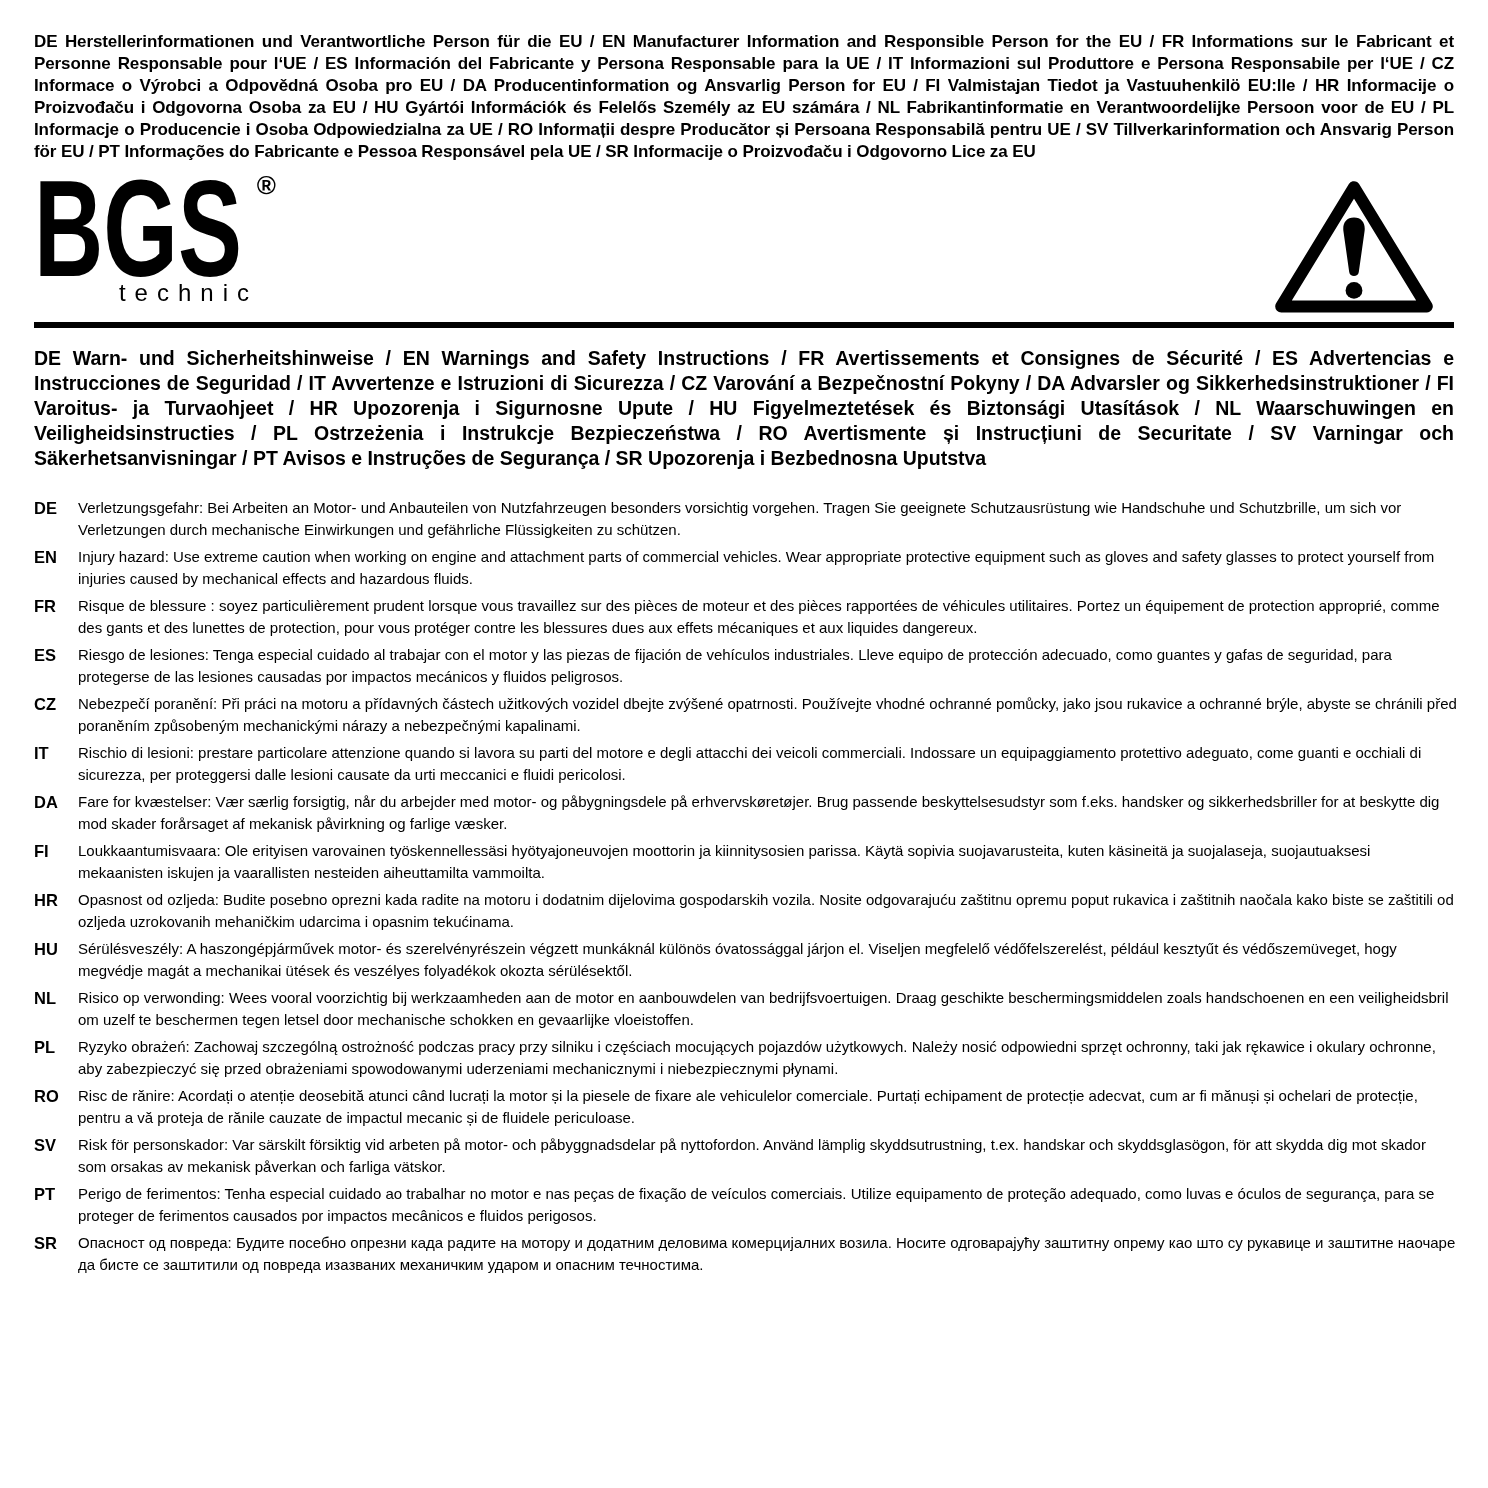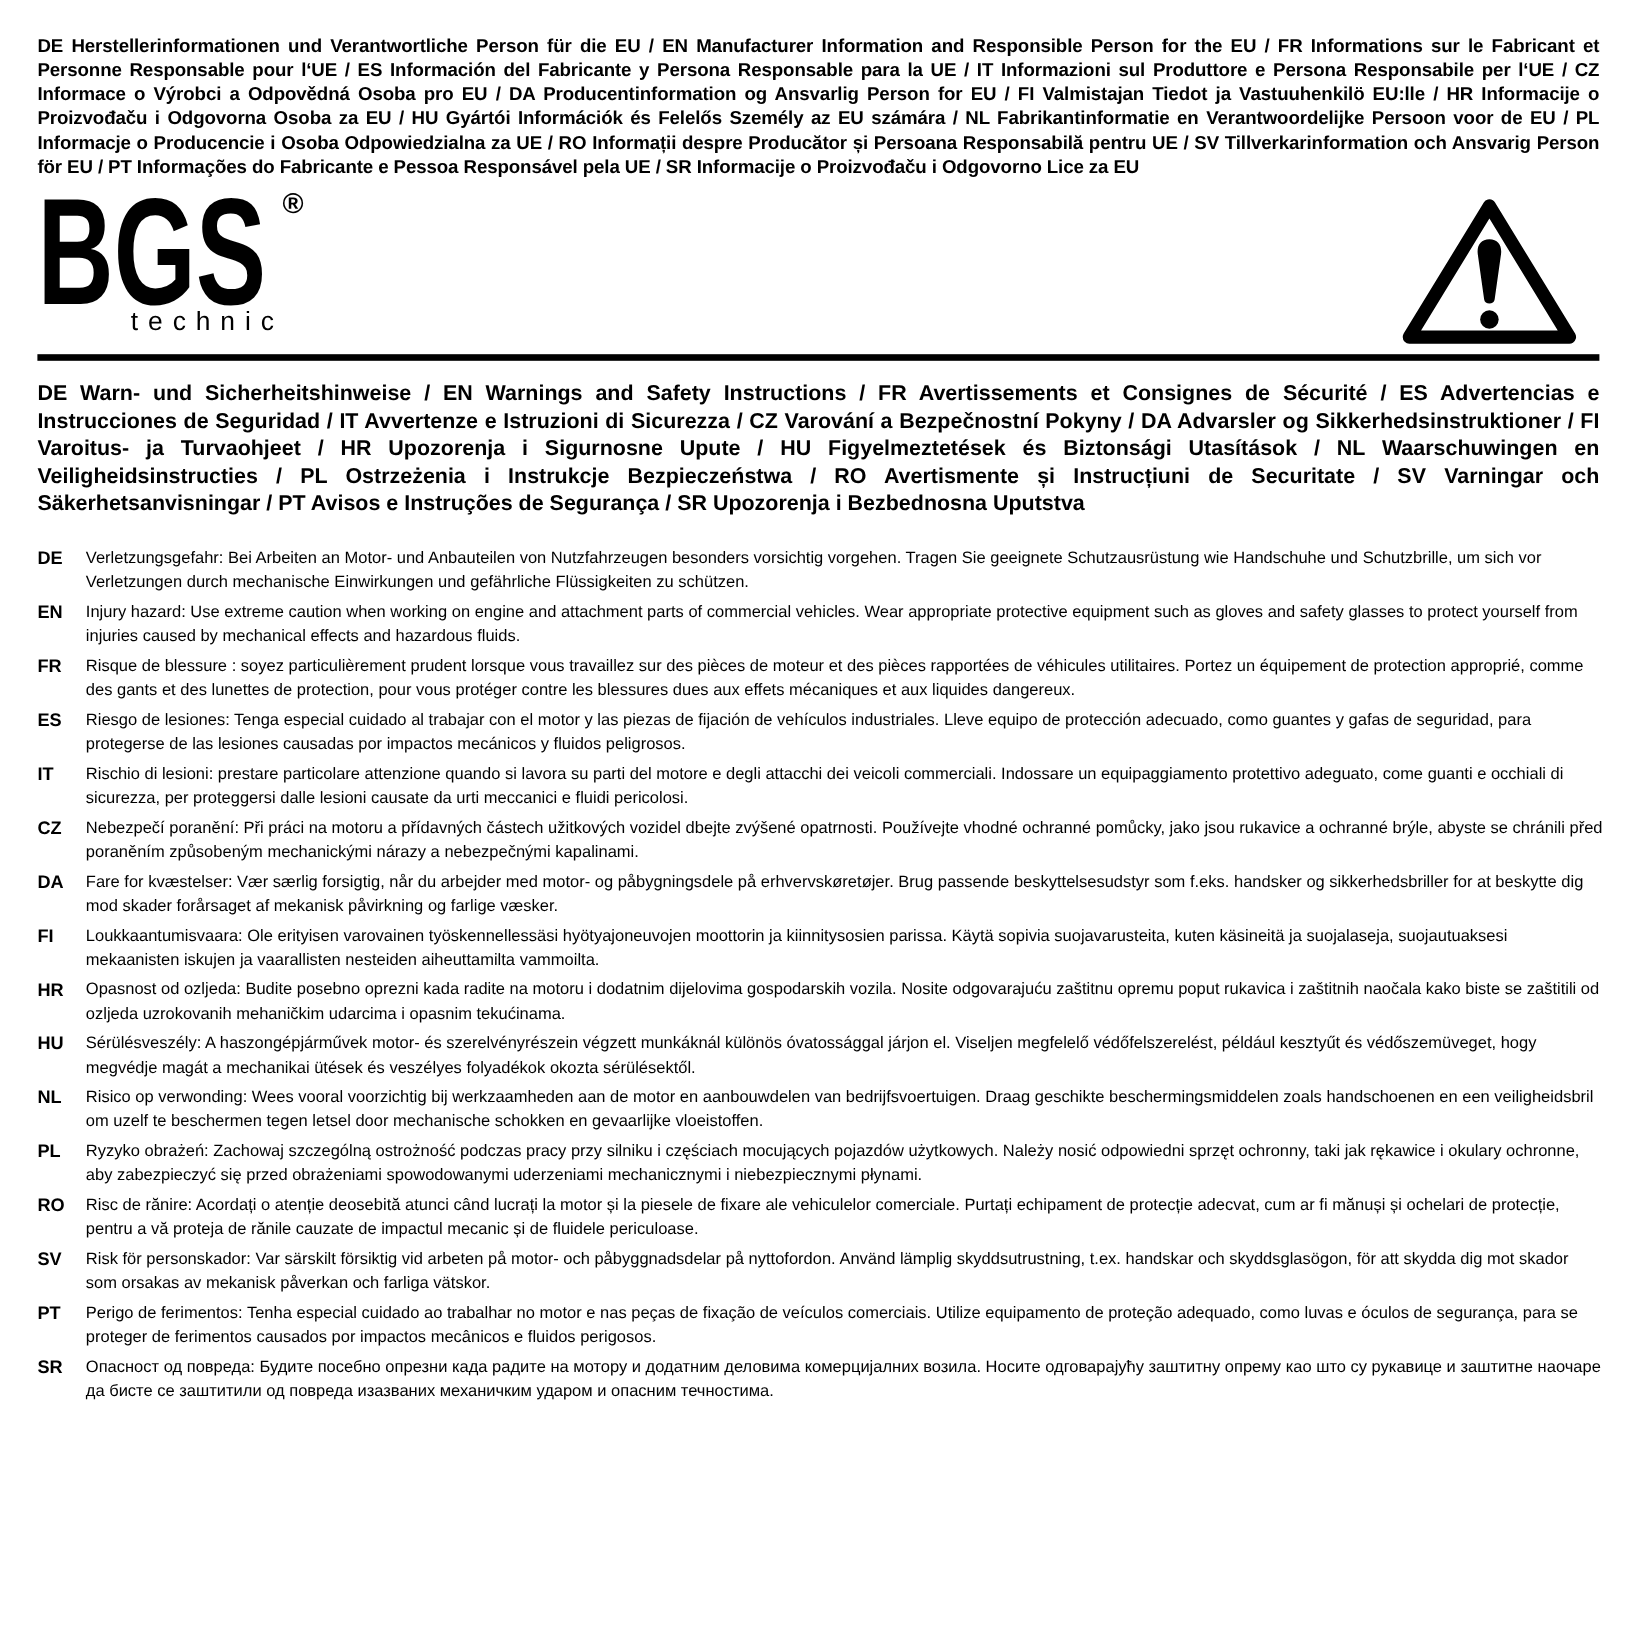--- a/index.html
+++ b/index.html
@@ -158,30 +158,30 @@
     <span class="code">FR</span>
     <span class="text">Risque de blessure : soyez particulièrement prudent lorsque vous travaillez sur des pièces de moteur et des pièces rapportées de véhicules utilitaires. Portez un équipement de protection approprié, comme des gants et des lunettes de protection, pour vous protéger contre les blessures dues aux effets mécaniques et aux liquides dangereux.</span>
   </div>
 
   <div class="entry">
     <span class="code">ES</span>
     <span class="text">Riesgo de lesiones: Tenga especial cuidado al trabajar con el motor y las piezas de fijación de vehículos industriales. Lleve equipo de protección adecuado, como guantes y gafas de seguridad, para protegerse de las lesiones causadas por impactos mecánicos y fluidos peligrosos.</span>
   </div>
 
   <div class="entry">
+    <span class="code">CZ</span>
+    <span class="text">Nebezpečí poranění: Při práci na motoru a přídavných částech užitkových vozidel dbejte zvýšené opatrnosti. Používejte vhodné ochranné pomůcky, jako jsou rukavice a ochranné brýle, abyste se chránili před poraněním způsobeným mechanickými nárazy a nebezpečnými kapalinami.</span>
+  </div>
+
+  <div class="entry">
     <span class="code">IT</span>
     <span class="text">Rischio di lesioni: prestare particolare attenzione quando si lavora su parti del motore e degli attacchi dei veicoli commerciali. Indossare un equipaggiamento protettivo adeguato, come guanti e occhiali di sicurezza, per proteggersi dalle lesioni causate da urti meccanici e fluidi pericolosi.</span>
   </div>
 
   <div class="entry">
-    <span class="code">CZ</span>
-    <span class="text">Nebezpečí poranění: Při práci na motoru a přídavných částech užitkových vozidel dbejte zvýšené opatrnosti. Používejte vhodné ochranné pomůcky, jako jsou rukavice a ochranné brýle, abyste se chránili před poraněním způsobeným mechanickými nárazy a nebezpečnými kapalinami.</span>
-  </div>
-
-  <div class="entry">
     <span class="code">DA</span>
     <span class="text">Fare for kvæstelser: Vær særlig forsigtig, når du arbejder med motor- og påbygningsdele på erhvervskøretøjer. Brug passende beskyttelsesudstyr som f.eks. handsker og sikkerhedsbriller for at beskytte dig mod skader forårsaget af mekanisk påvirkning og farlige væsker.</span>
   </div>
 
   <div class="entry">
     <span class="code">FI</span>
     <span class="text">Loukkaantumisvaara: Ole erityisen varovainen työskennellessäsi hyötyajoneuvojen moottorin ja kiinnitysosien parissa. Käytä sopivia suojavarusteita, kuten käsineitä ja suojalaseja, suojautuaksesi mekaanisten iskujen ja vaarallisten nesteiden aiheuttamilta vammoilta.</span>
   </div>
 
   <div class="entry">

